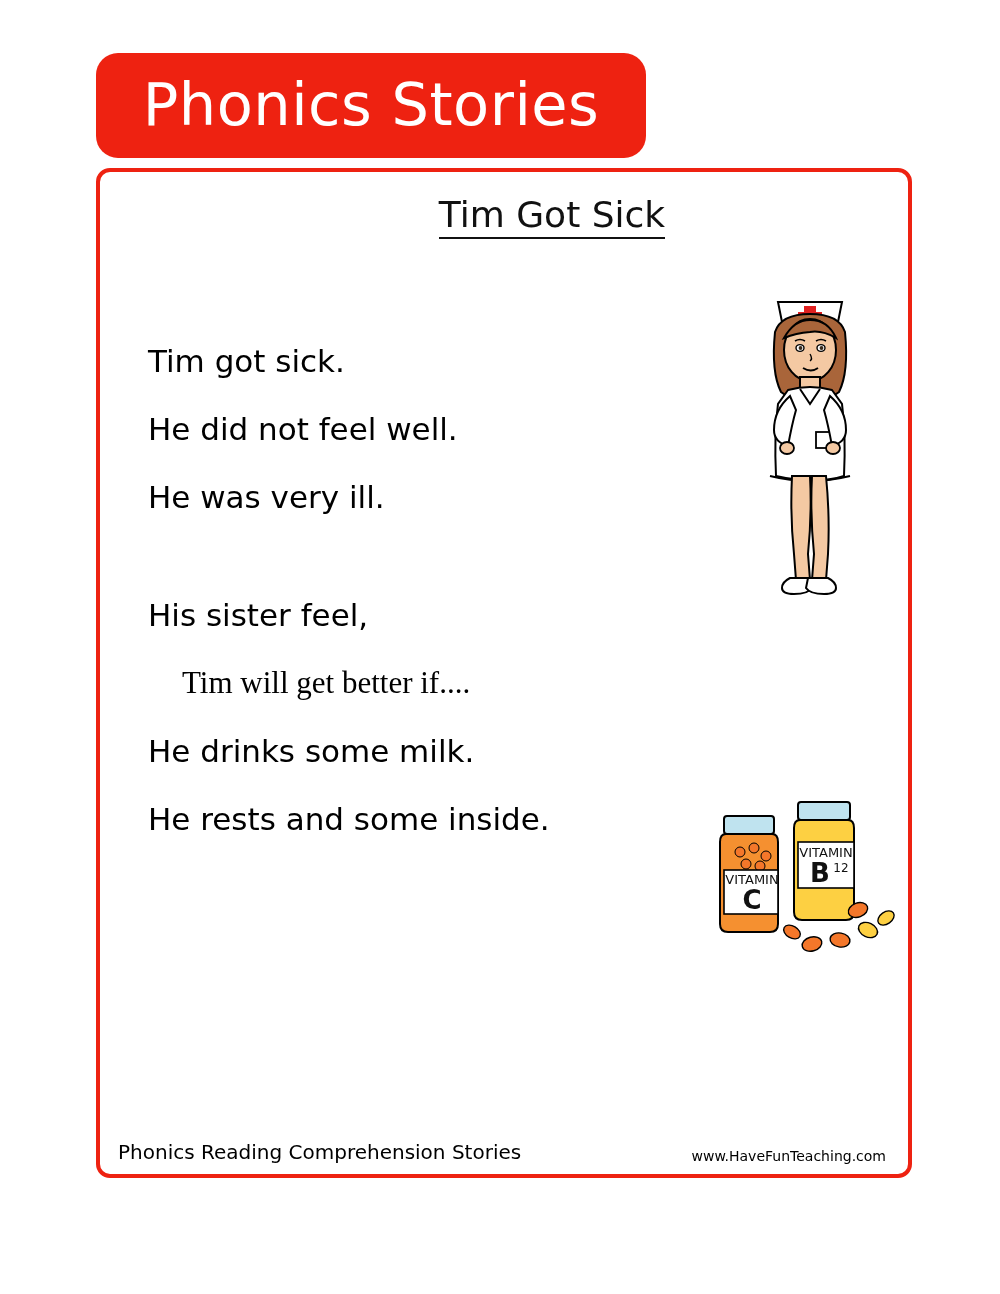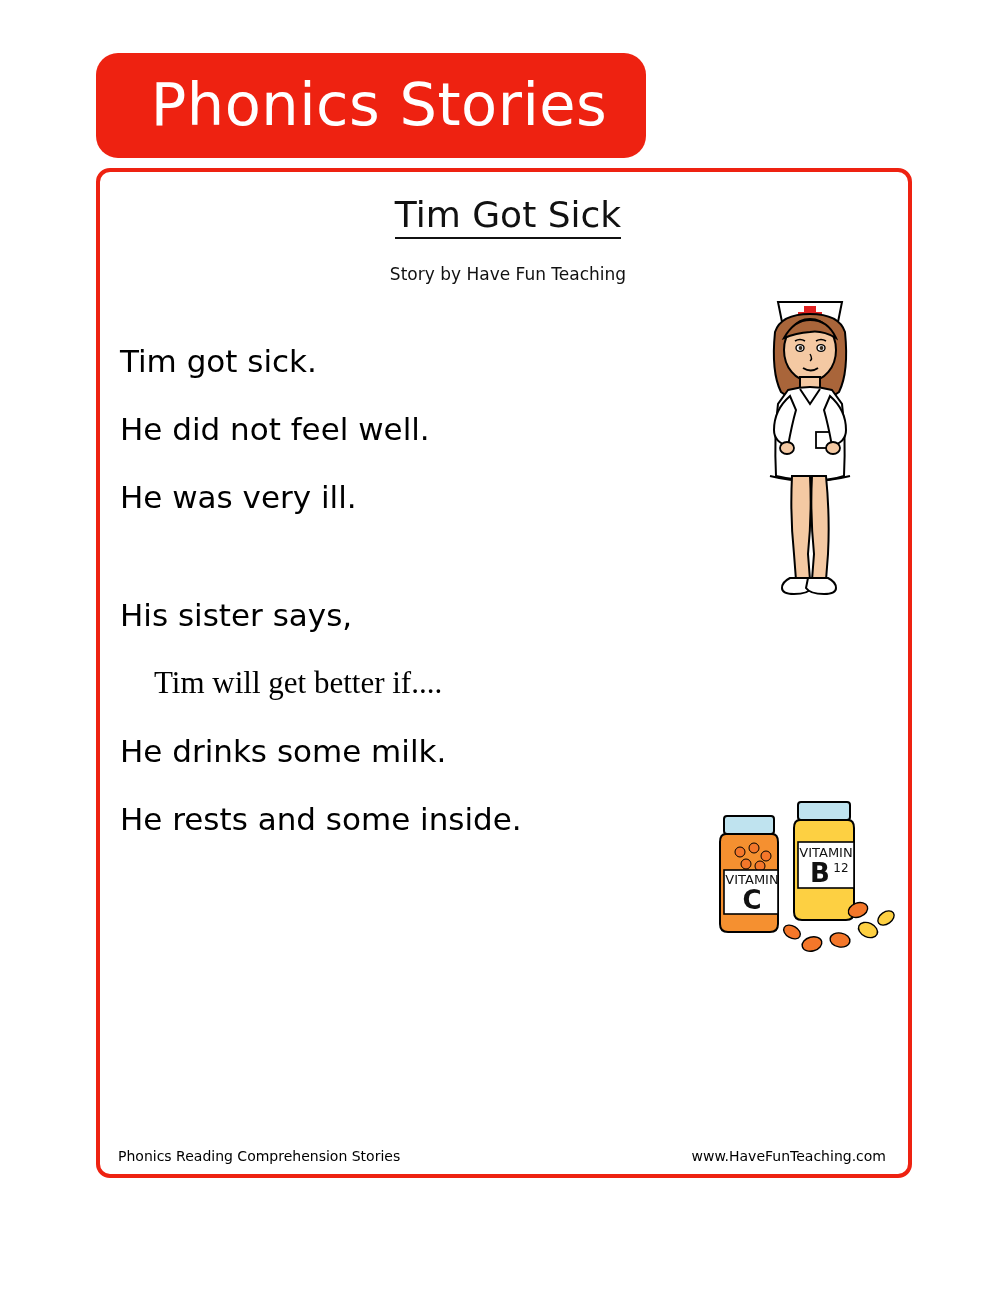--- a/index.html
+++ b/index.html
@@ -35,21 +35,21 @@
     left: 96px;
     top: 53px;
     width: 550px;
     height: 105px;
     background: #ee2211;
     border-radius: 22px;
     box-sizing: border-box;
   }
   .title-pill-text {
     position: absolute;
-    left: 8px; top: 0;
+    left: 0; top: 0;
     width: 550px;
     height: 105px;
     line-height: 103px;
     text-align: center;
     color: #ffffff;
     font-size: 59px;
     font-family: "DejaVu Sans", sans-serif;
     font-weight: normal;
     letter-spacing: 0.5px;
     white-space: nowrap;
@@ -83,39 +83,40 @@
 
   .story-title {
     position: absolute;
     left: 0;
     top: 22px;
     width: 816px;
     text-align: center;
     font-size: 36px;
     color: #111111;
     font-family: "DejaVu Sans", sans-serif;
+    padding-left: 44px;
   }
   .story-title span {
     border-bottom: 2px solid #111111;
     padding-bottom: 2px;
   }
   .byline {
     position: absolute;
     left: 0;
     top: 92px;
     width: 816px;
     text-align: center;
     font-size: 17px;
     color: #111111;
     font-family: "DejaVu Sans", sans-serif;
   }
 
   .story-body {
     position: absolute;
-    left: 20px;
+    left: 48px;
     top: 155px;
     width: 520px;
   }
   .line {
     font-size: 31px;
     line-height: 68px;
     color: #000000;
     white-space: pre;
     font-family: "DejaVu Sans", sans-serif;
   }
@@ -126,21 +127,21 @@
   .line.indent {
     padding-left: 34px;
     font-family: Liberation Serif, serif;
   }
 
   
   .footer-left {
     position: absolute;
     left: 18px;
     bottom: 10px;
-    font-size: 14px;
+    font-size: 20px;
     color: #000000;
     font-family: "DejaVu Sans", sans-serif;
   }
   .footer-right {
     position: absolute;
     right: 22px;
     bottom: 10px;
     font-size: 14px;
     color: #000000;
     font-family: "DejaVu Sans", sans-serif;
@@ -172,28 +173,27 @@
       <div class="title-pill-text">Phonics Stories</div>
     </div>
   </div>
 
   <div class="sheet">
 
     <div class="story-title">
       <span>Tim Got Sick</span>
     </div>
 
-    <div class="byline">Story by Have Fun Teaching</div>
 
     <div class="story-body">
       <div class="line">Tim got sick.</div>
       <div class="line">He did not feel well.</div>
       <div class="line">He was very ill.</div>
       <div class="line blank"></div>
-      <div class="line">His sister says,</div>
+      <div class="line">His sister feel,</div>
       <div class="line indent">Tim will get better if....</div>
       <div class="line">He drinks some milk.</div>
       <div class="line">He rests and some inside.</div>
     </div>
 
     <div class="nurse">
       <svg viewBox="0 0 160 380" width="160" height="380" xmlns="http://www.w3.org/2000/svg">
 
         <path d="M52 40 L108 40 L112 20 L48 20 Z" fill="#ffffff" stroke="#000" stroke-width="2"></path>
         <path d="M74 24 h12 v6 h6 v10 h-6 v6 h-12 v-6 h-6 v-10 h6 z" fill="#e02020"></path>

